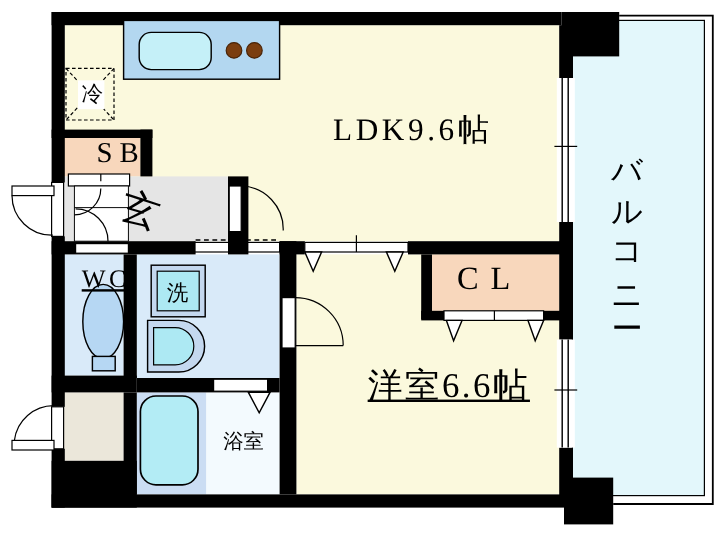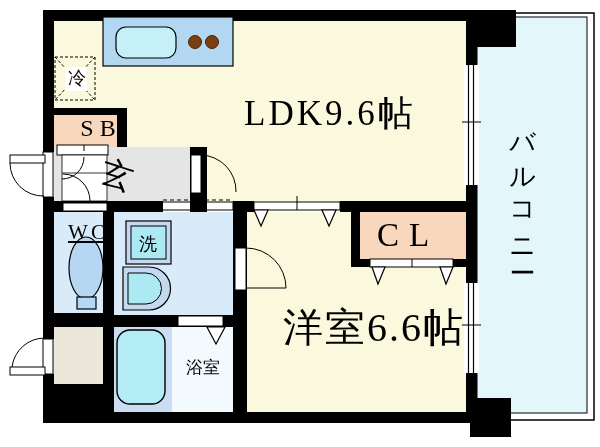--- a/index.html
+++ b/index.html
@@ -10,30 +10,30 @@
     font-family:"Liberation Serif","DejaVu Serif",serif;
     overflow:hidden;
   }
   .stage svg{position:absolute;left:0;top:0;}
   .label{
     position:absolute;
     color:#000;
     line-height:1;
     white-space:nowrap;
   }
-  .lbl-ldk{left:244px;top:96px;width:200px;font-size:35px;letter-spacing:3px;}
-  .lbl-west{left:281px;top:308px;width:186px;font-size:40px;letter-spacing:2px;text-align:center;}
+  .lbl-ldk{left:244px;top:96px;width:200px;font-size:26px;letter-spacing:3px;text-align:center;}
+  .lbl-west{left:281px;top:308px;width:186px;font-size:29px;letter-spacing:2px;text-align:center;text-decoration:underline;}
   .lbl-balcony{left:509px;top:113px;height:195px;font-size:26px;letter-spacing:7px;writing-mode:vertical-rl;}
   .lbl-genkan{left:101px;top:159px;font-size:32px;transform:rotate(18deg);}
   .lbl-sb{left:69px;top:116px;width:64px;font-size:24px;letter-spacing:6px;text-align:center;}
   .lbl-wc{left:61px;top:222px;width:54px;font-size:21px;letter-spacing:3px;text-align:center;text-decoration:underline;}
   .lbl-sen{left:139px;top:235px;font-size:18px;}
   .lbl-bath{left:172px;top:359px;width:62px;font-size:17px;text-align:center;}
   .lbl-mb{left:51px;top:340px;width:54px;font-size:22px;letter-spacing:2px;text-align:center;}
-  .lbl-cl{left:360px;top:219px;width:96px;font-size:33px;letter-spacing:10px;text-align:center;}
+  .lbl-cl{left:360px;top:219px;width:96px;font-size:27px;letter-spacing:10px;text-align:center;}
   .lbl-rei{left:68px;top:69px;font-size:18px;}
 </style>
 </head>
 <body>
 
 <div class="stage">
 
 <svg width="600" height="447" viewBox="0 0 600 447">
 
   <g>

